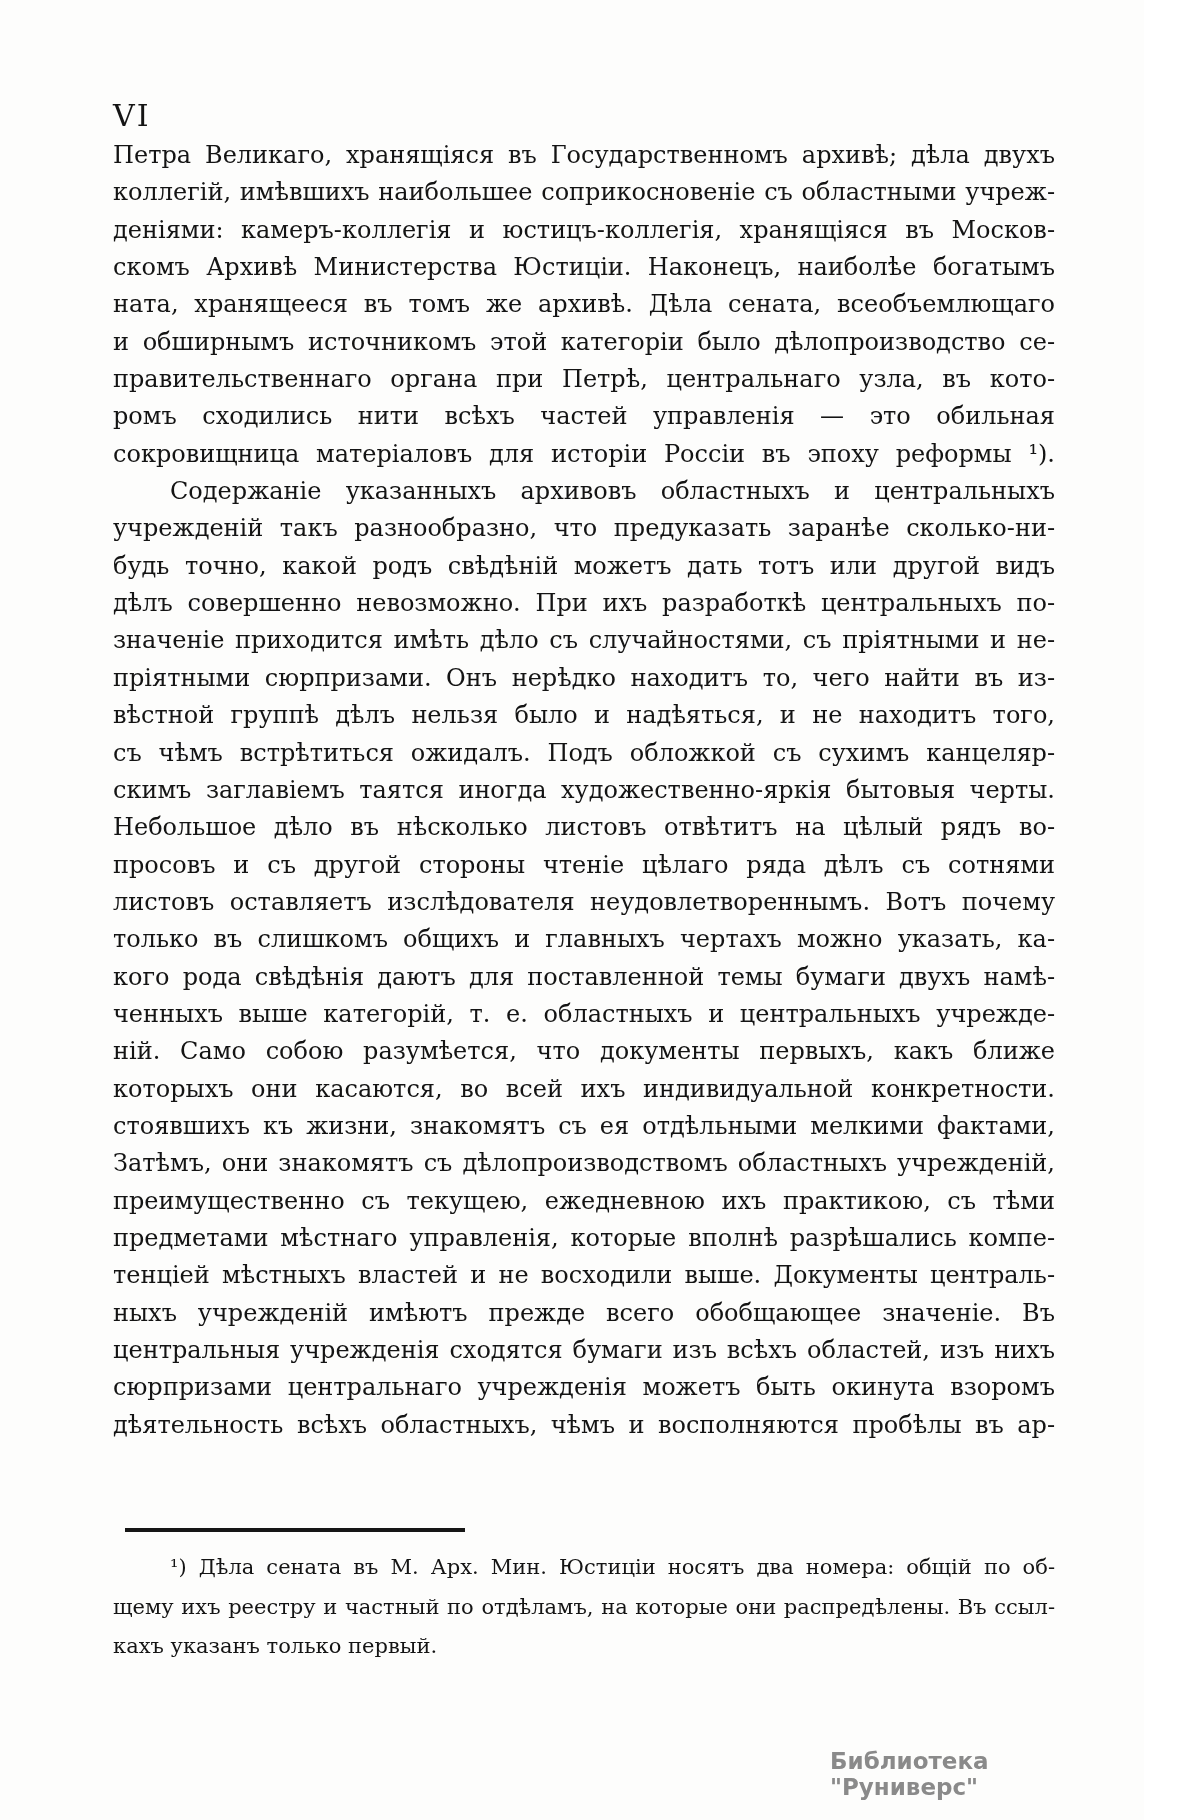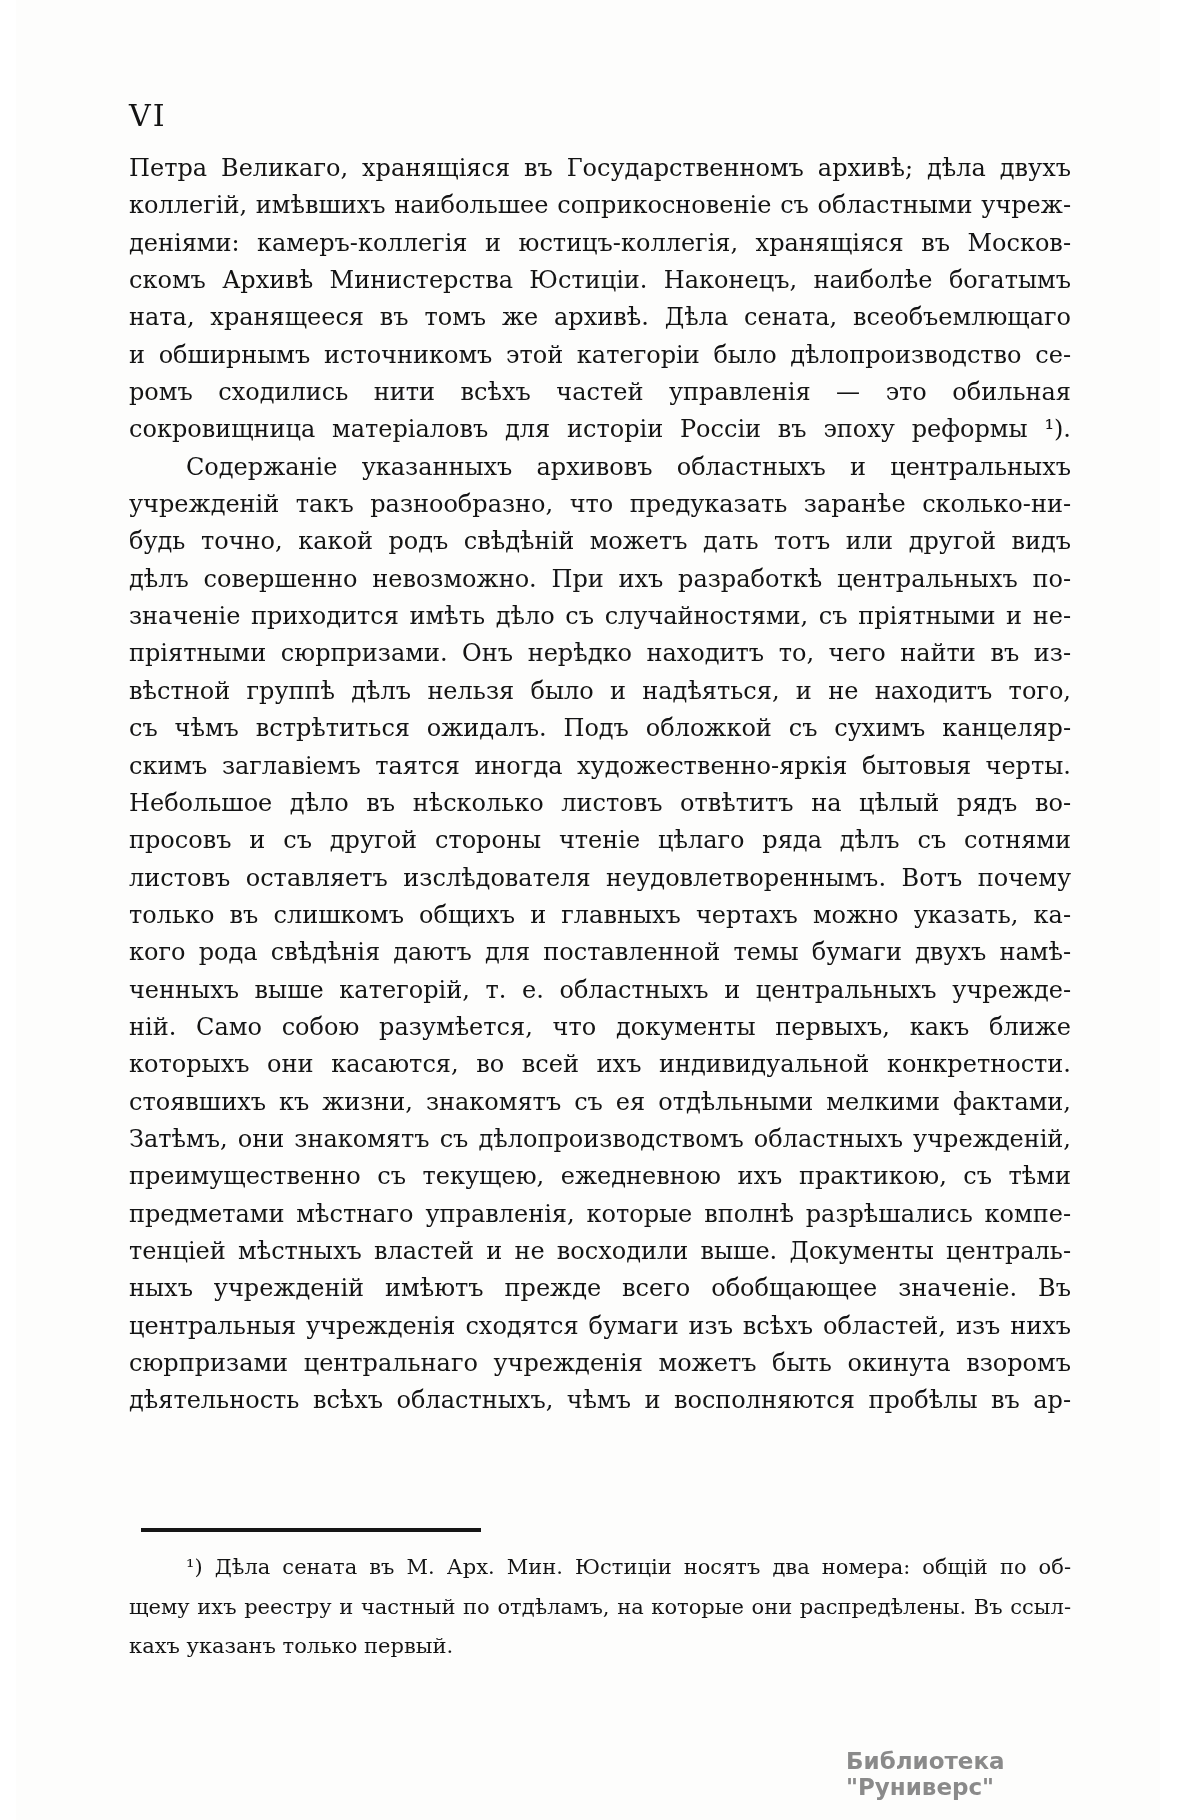--- a/index.html
+++ b/index.html
@@ -8,33 +8,32 @@
     background: #ffffff;
   }
   .page {
     position: relative;
     width: 1144px;
     height: 1820px;
     background: #fdfdfc;
     overflow: hidden;
     font-family: "DejaVu Serif", serif;
     color: #141414;
-    margin-left: 16px;
   }
   .page-number {
     position: absolute;
     left: 113px;
     top: 98px;
     font-size: 30px;
     letter-spacing: 2px;
   }
   .body-text {
     position: absolute;
     left: 113px;
-    top: 150px;
+    top: 137px;
     width: 942px;
     font-size: 24px;
     line-height: 37.35px;
   }
   .line {
     text-align: justify;
     text-align-last: justify;
     white-space: nowrap;
     overflow: visible;
   }
@@ -78,20 +77,21 @@
   <div class="page-number">VI</div>
 
   <div class="body-text">
     <div class="paragraph">
         <div class="line">Петра Великаго, хранящіяся въ Государственномъ архивѣ; дѣла двухъ</div>
         <div class="line">коллегій, имѣвшихъ наибольшее соприкосновеніе съ областными учреж-</div>
         <div class="line">деніями: камеръ-коллегія и юстицъ-коллегія, хранящіяся въ Москов-</div>
         <div class="line">скомъ Архивѣ Министерства Юстиціи. Наконецъ, наиболѣе богатымъ</div>
         <div class="line">ната, хранящееся въ томъ же архивѣ. Дѣла сената, всеобъемлющаго</div>
         <div class="line">и обширнымъ источникомъ этой категоріи было дѣлопроизводство се-</div>
+        <div class="line">правительственнаго органа при Петрѣ, центральнаго узла, въ кото-</div>
         <div class="line">ромъ сходились нити всѣхъ частей управленія — это обильная</div>
         <div class="line">сокровищница матеріаловъ для исторіи Россіи въ эпоху реформы ¹).</div>
       </div>
     <div class="paragraph para-indent">
         <div class="line">Содержаніе указанныхъ архивовъ областныхъ и центральныхъ</div>
         <div class="line">учрежденій такъ разнообразно, что предуказать заранѣе сколько-ни-</div>
         <div class="line">будь точно, какой родъ свѣдѣній можетъ дать тотъ или другой видъ</div>
         <div class="line">дѣлъ совершенно невозможно. При ихъ разработкѣ центральныхъ по-</div>
         <div class="line">значеніе приходится имѣть дѣло съ случайностями, съ пріятными и не-</div>
         <div class="line">пріятными сюрпризами. Онъ нерѣдко находитъ то, чего найти въ из-</div>

